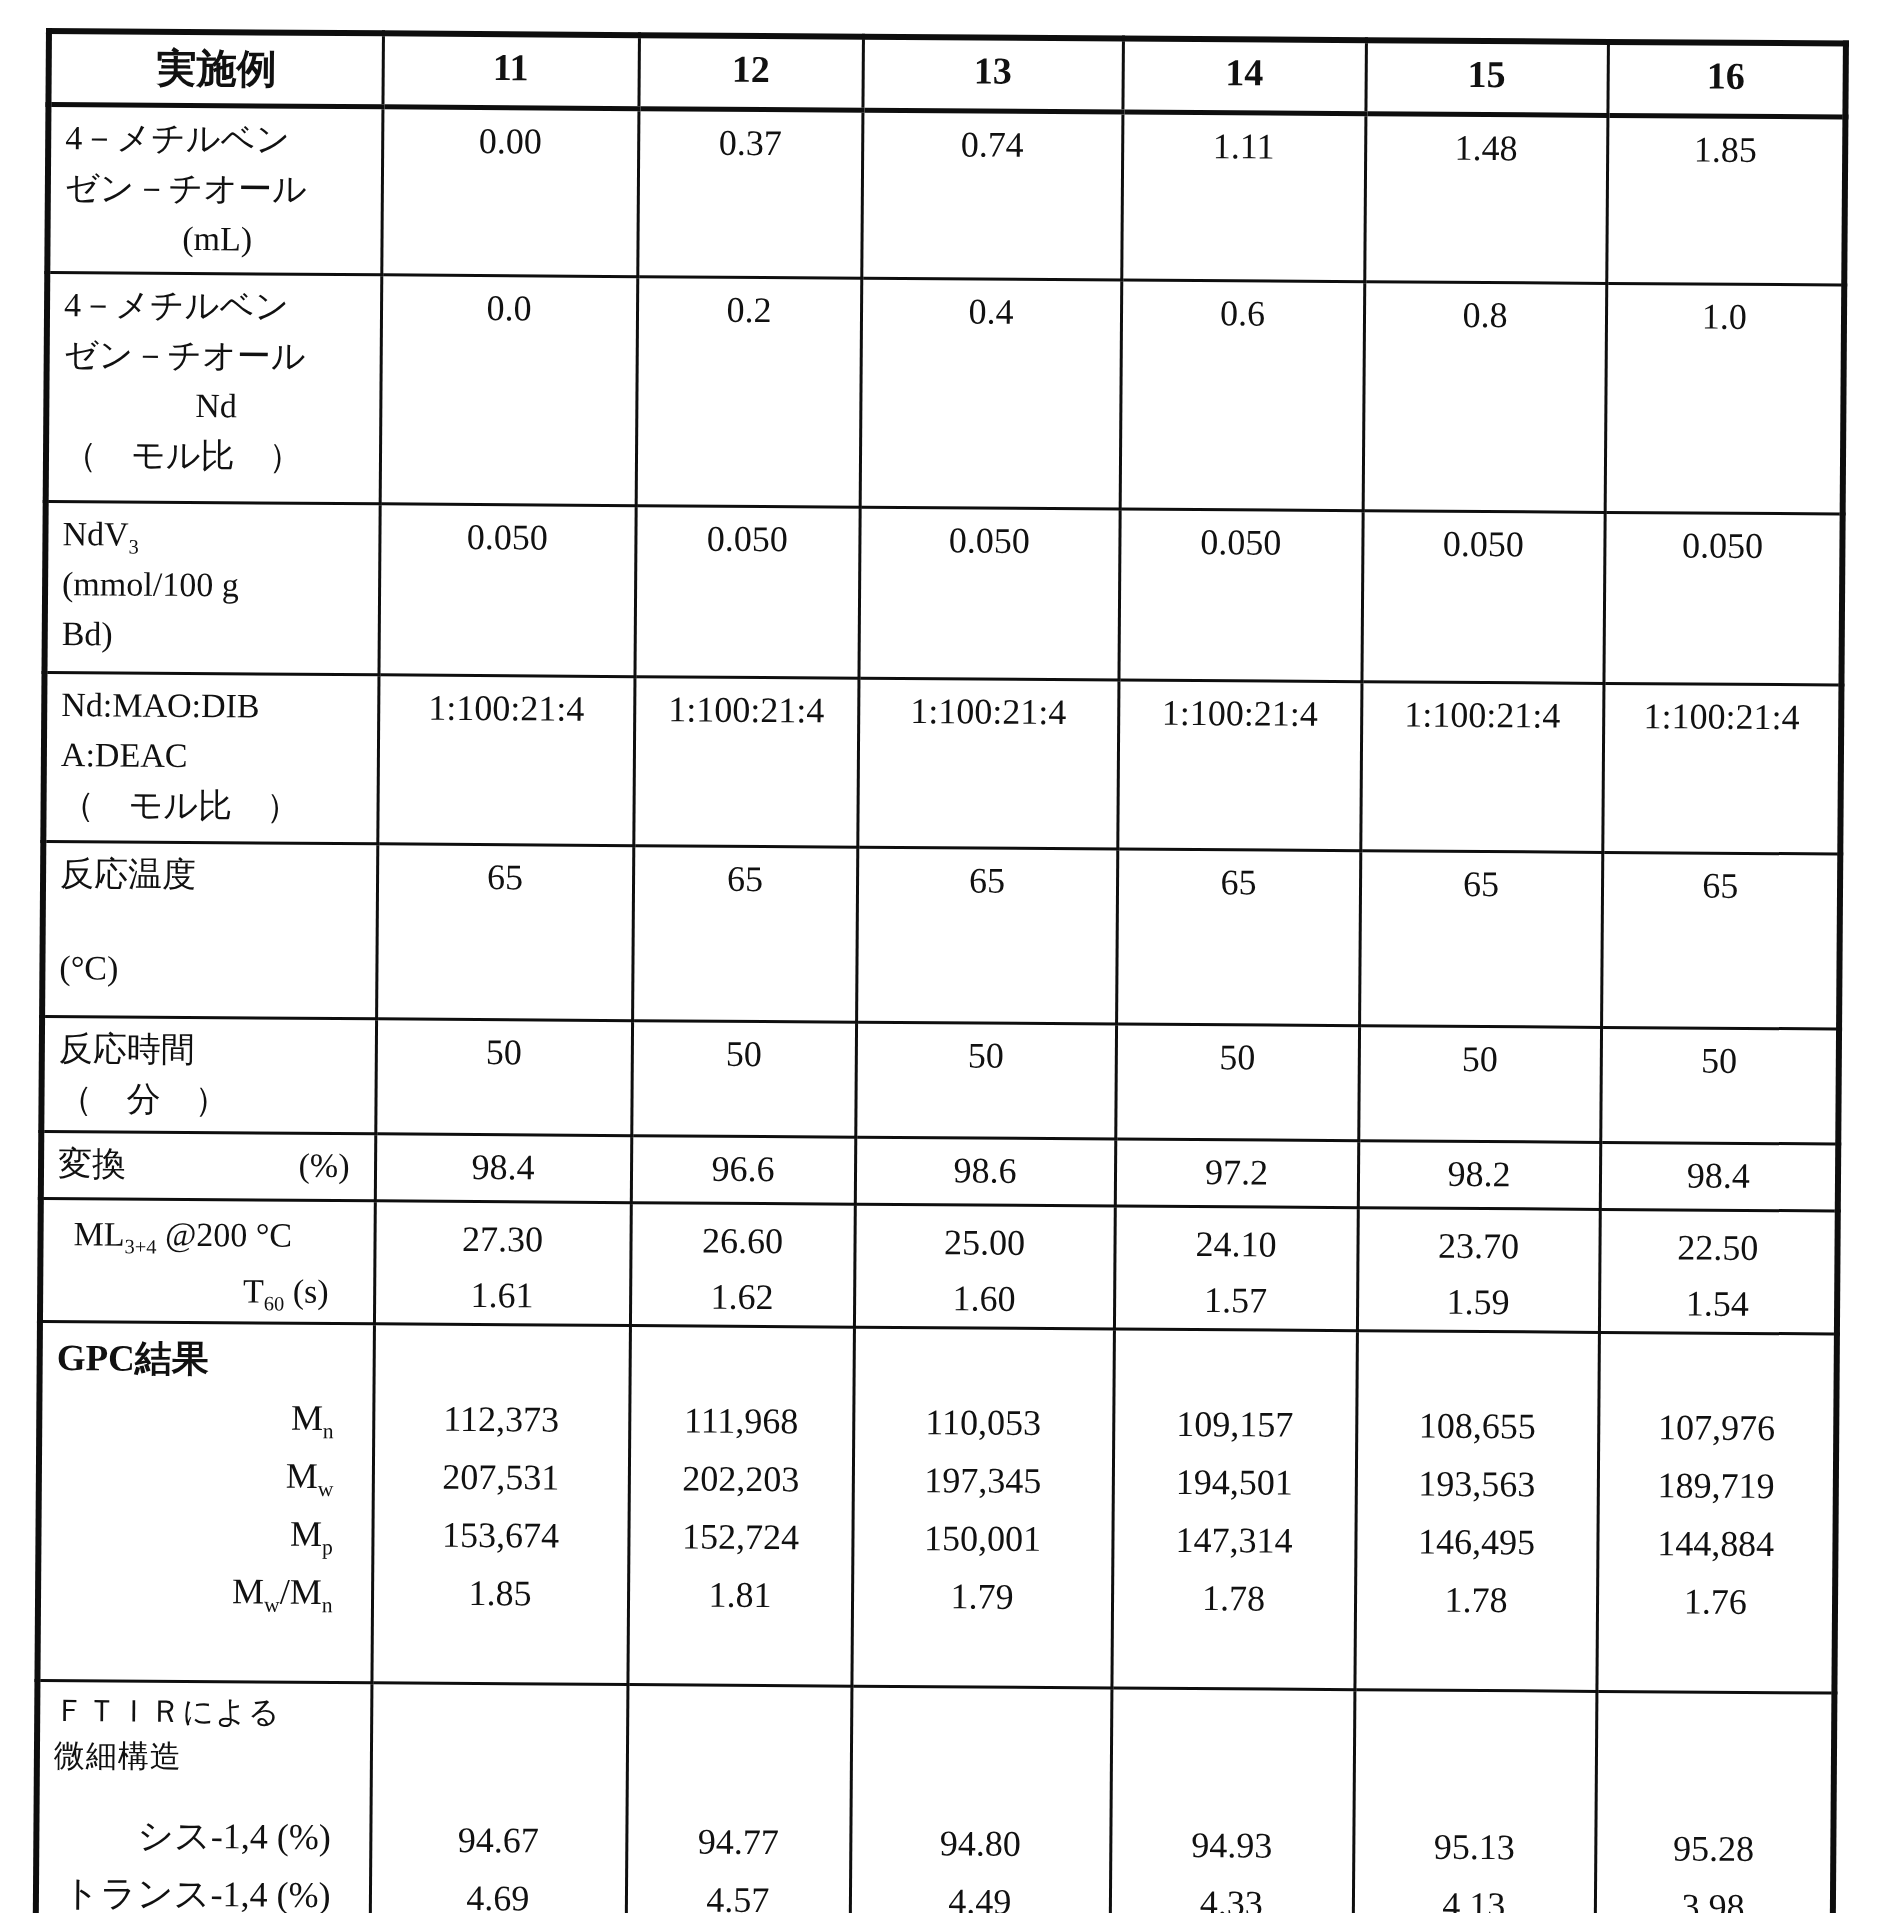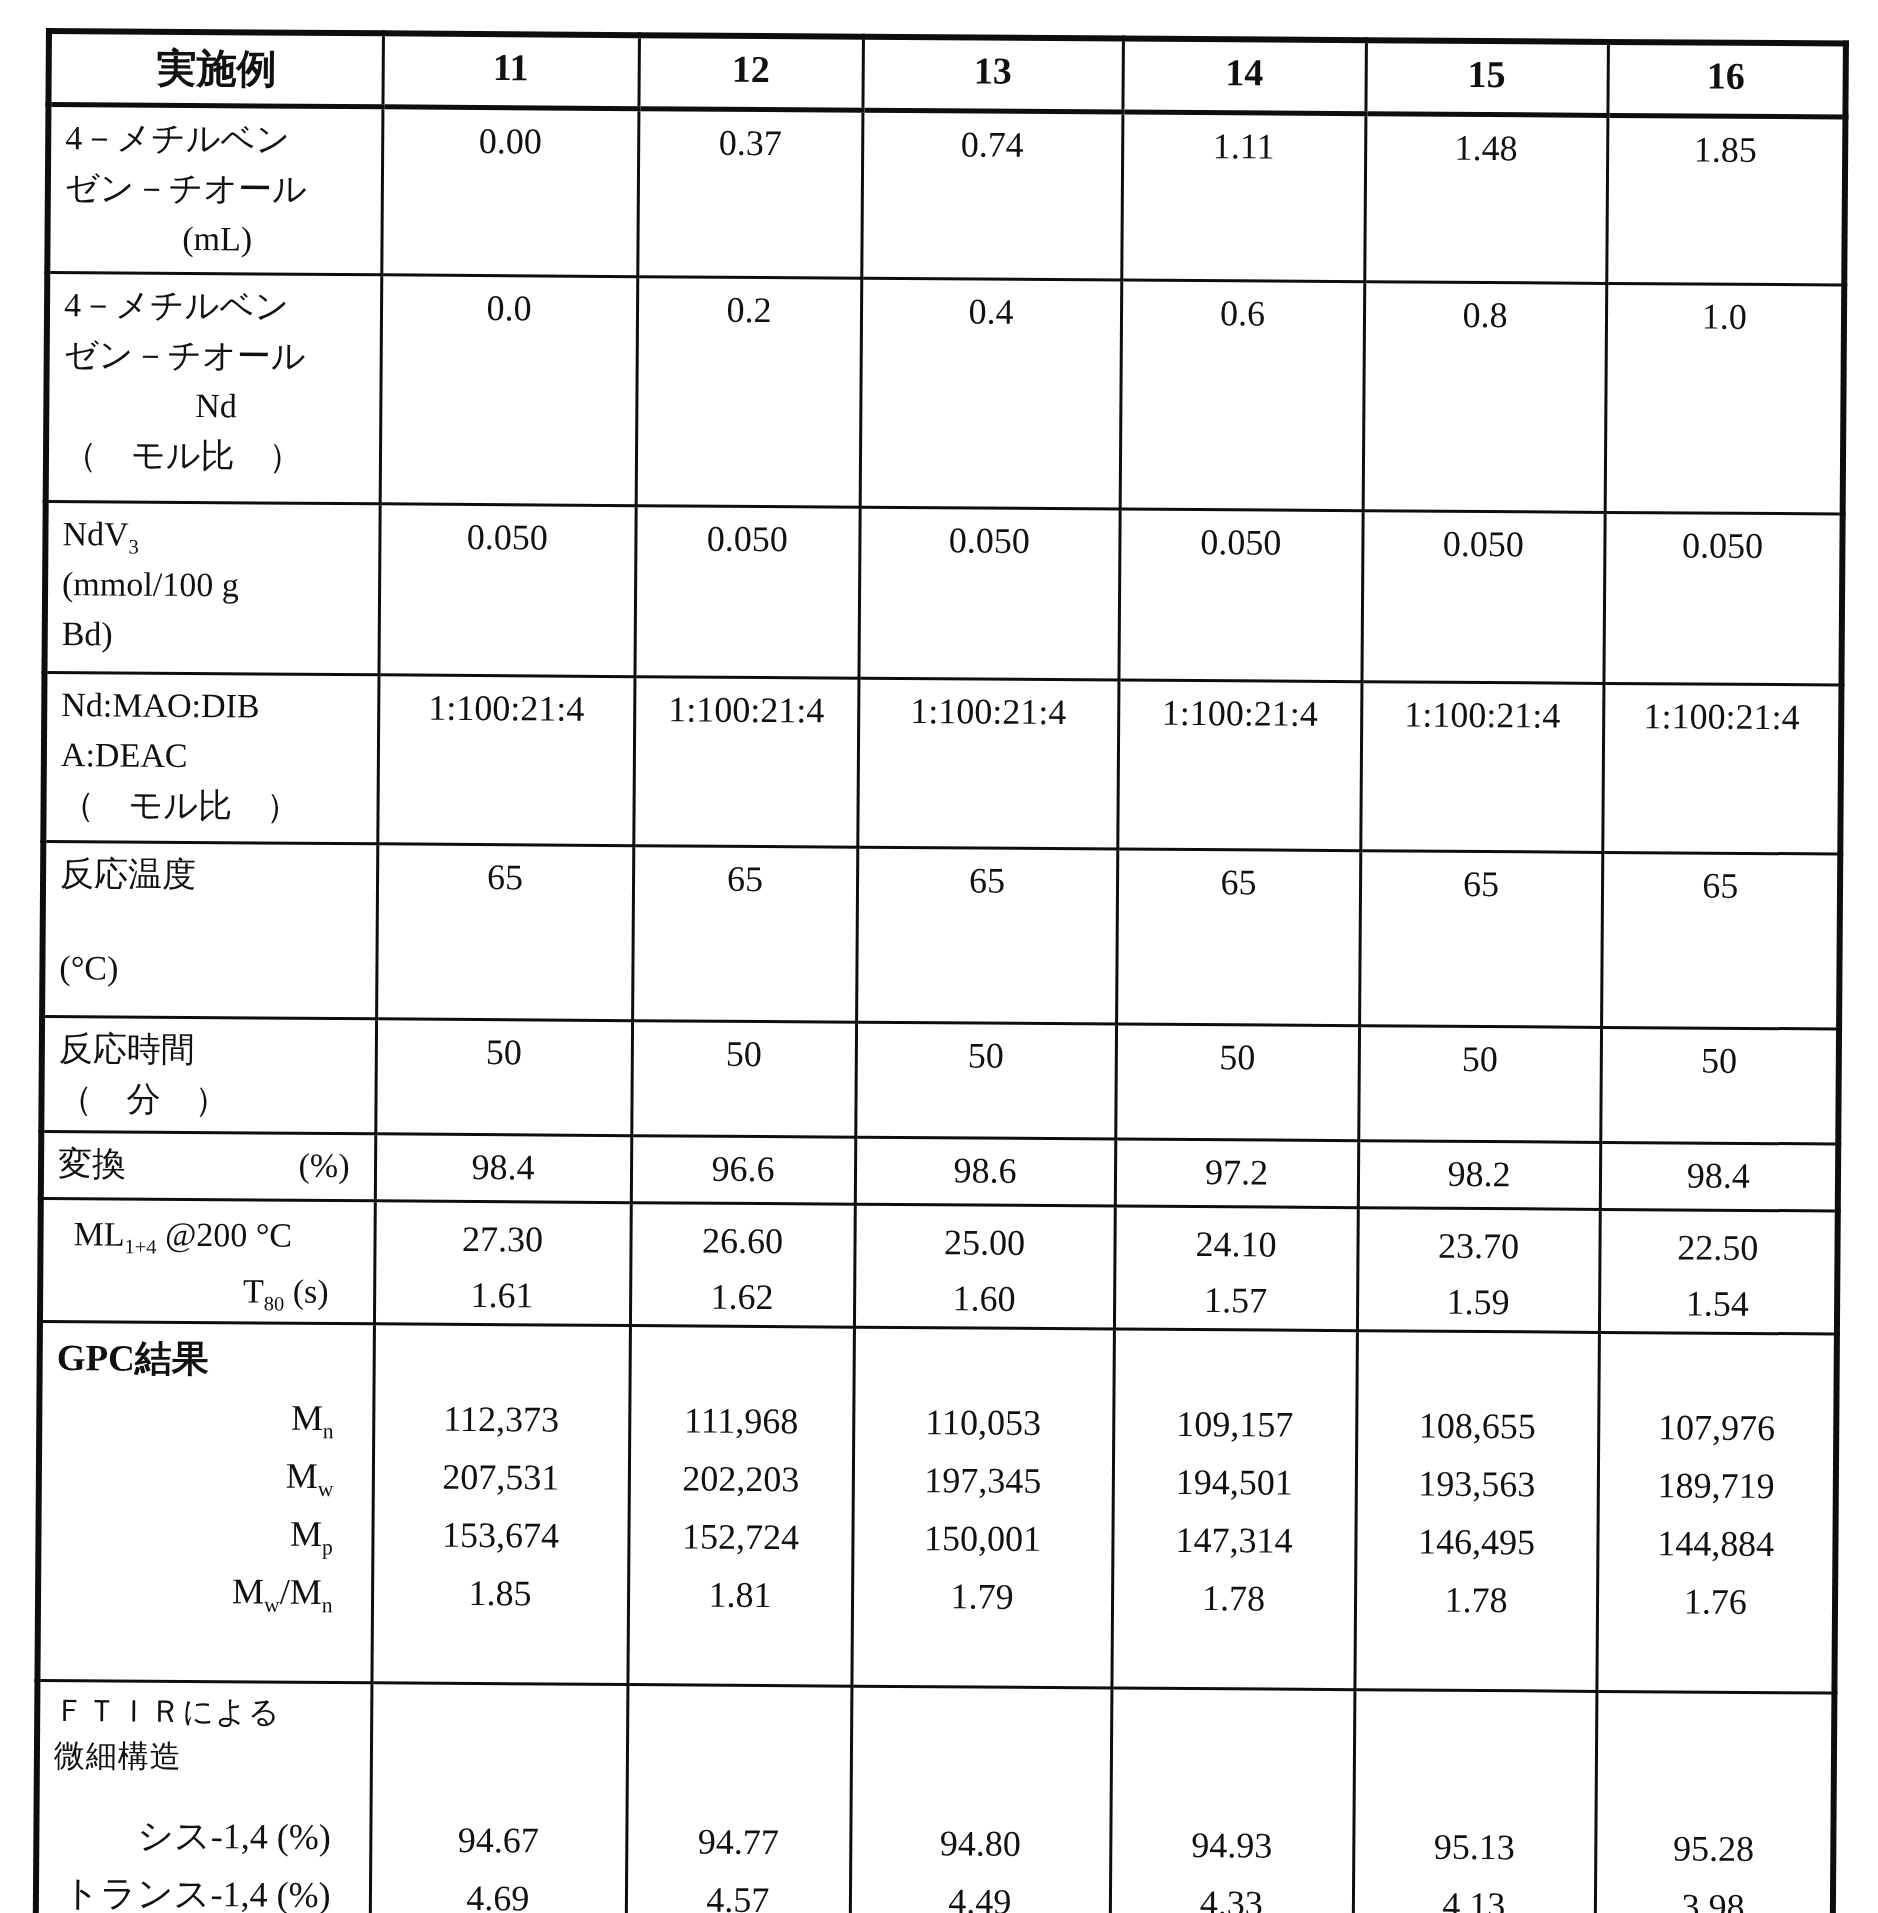--- a/index.html
+++ b/index.html
@@ -235,22 +235,22 @@
         <td class="v">98.4</td>
         <td class="v">96.6</td>
         <td class="v">98.6</td>
         <td class="v">97.2</td>
         <td class="v">98.2</td>
         <td class="v">98.4</td>
       </tr>
 
       <tr class="rh-8">
         <td class="lab">
-          <div class="ll ml-line"><span>ML</span><sub>1+4</sub><span> @200 °C</span></div>
-          <div class="ll t80-line"><span>T</span><sub>80</sub><span> (s)</span></div>
+          <div class="ll ml-line"><span>ML</span><sub>3+4</sub><span> @200 °C</span></div>
+          <div class="ll t80-line"><span>T</span><sub>60</sub><span> (s)</span></div>
         </td>
         <td class="v">
           <div class="mv">27.30</div>
           <div class="mv">1.61</div>
         </td>
         <td class="v">
           <div class="mv">26.60</div>
           <div class="mv">1.62</div>
         </td>
         <td class="v">

